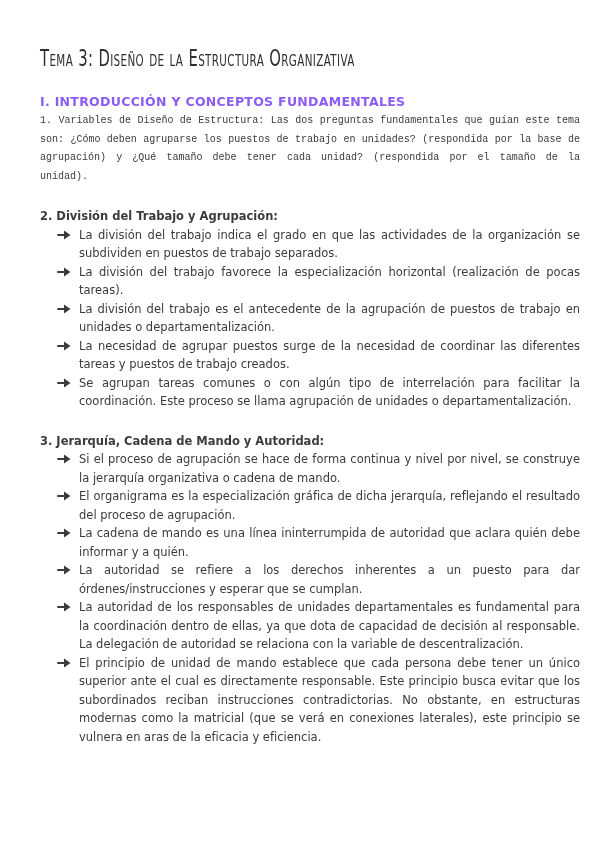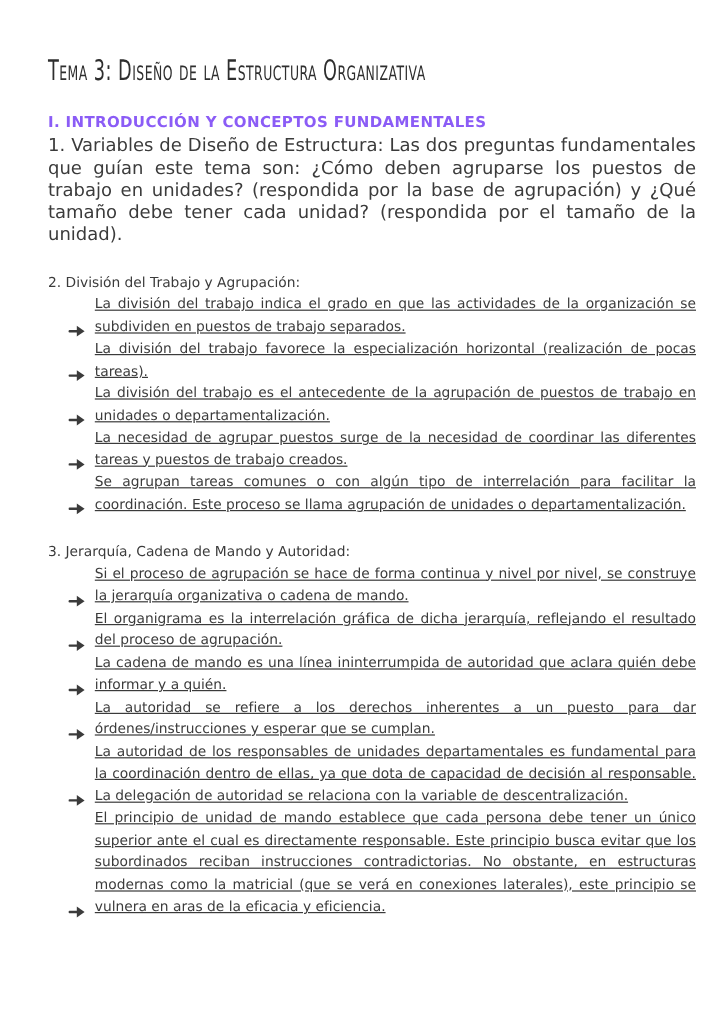--- a/index.html
+++ b/index.html
@@ -27,44 +27,44 @@
   }
   .intro-heading {
     margin: 0 0 3px 0;
     font-size: 12.5px;
     font-weight: bold;
     letter-spacing: 0.3px;
     color: #8b5cf6;
   }
   .para {
     margin: 0;
-    font-size: 15px;
+    font-size: 10px;
     line-height: 18.5px;
     text-align: justify;
+    font-family: Liberation Mono, monospace;
   }
   .section { margin-top: 21px; }
   .section-heading {
     margin: 0;
     font-size: 11.5px;
     line-height: 18.5px;
-    font-weight: normal;
+    font-weight: bold;
   }
   ul.bullets {
     list-style: none;
     margin: 0;
     padding: 0 0 0 17px;
   }
   ul.bullets li {
     display: flex;
-    align-items: flex-end;
+    align-items: flex-start;
     gap: 7px;
     font-size: 11.5px;
     line-height: 18.5px;
     text-align: justify;
-    text-decoration: underline;
   }
   .arrow-wrap {
     flex: 0 0 15px;
     padding-top: 4px;
   }
   .arrow-wrap svg { display: block; }
   .li-text { flex: 1 1 auto; }
 </style>
 </head>
 <body>
@@ -139,21 +139,21 @@
           </span>
         <span class="li-text">Si el proceso de agrupación se hace de forma continua y nivel por nivel, se construye la jerarquía organizativa o cadena de mando.</span>
       </li>
       <li>
         <span class="arrow-wrap">
             <svg width="14" height="10" viewBox="0 0 14 10">
               <path d="M1 5 H8" stroke="#3b3b3b" stroke-width="2" stroke-linecap="round" fill="none"></path>
               <path d="M7 0.5 L13.5 5 L7 9.5 Z" fill="#3b3b3b"></path>
             </svg>
           </span>
-        <span class="li-text">El organigrama es la interrelación gráfica de dicha jerarquía, reflejando el resultado del proceso de agrupación.</span>
+        <span class="li-text">El organigrama es la especialización gráfica de dicha jerarquía, reflejando el resultado del proceso de agrupación.</span>
       </li>
       <li>
         <span class="arrow-wrap">
             <svg width="14" height="10" viewBox="0 0 14 10">
               <path d="M1 5 H8" stroke="#3b3b3b" stroke-width="2" stroke-linecap="round" fill="none"></path>
               <path d="M7 0.5 L13.5 5 L7 9.5 Z" fill="#3b3b3b"></path>
             </svg>
           </span>
         <span class="li-text">La cadena de mando es una línea ininterrumpida de autoridad que aclara quién debe informar y a quién.</span>
       </li>

